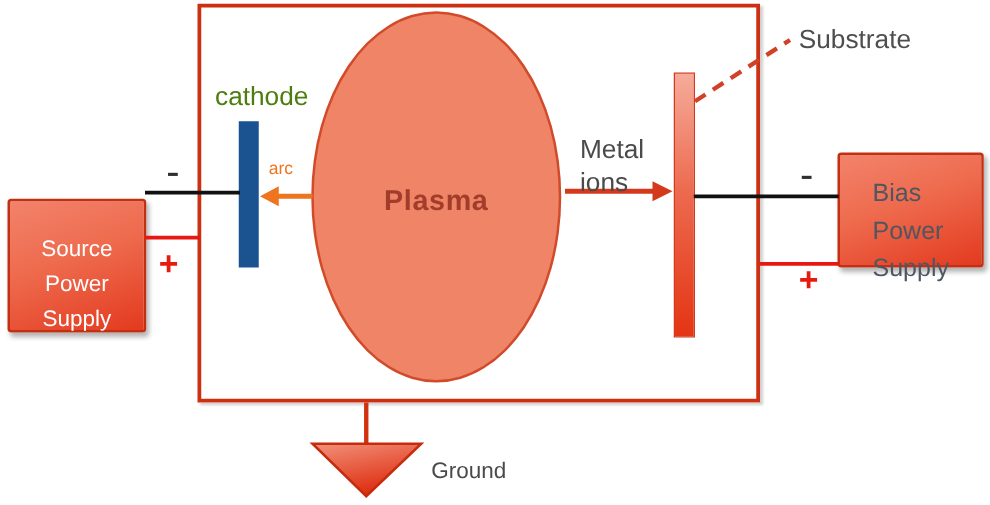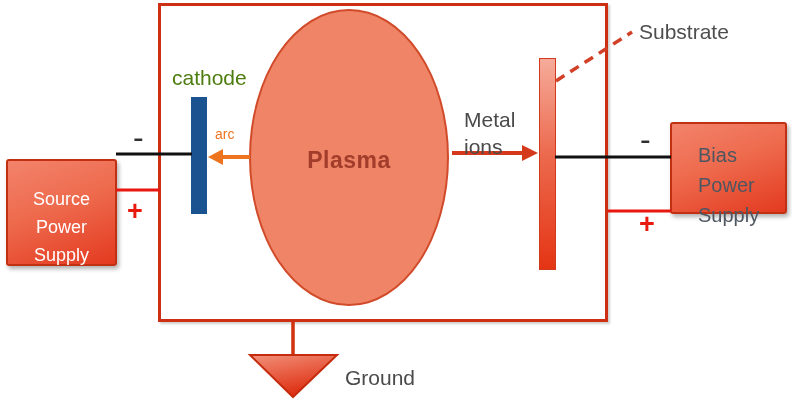--- a/index.html
+++ b/index.html
@@ -48,21 +48,21 @@
   .bias-box{left:670px;top:122px;width:117px;height:92px;
     color:#4e5661;font-size:20px;line-height:30px;text-align:left;padding:16px 0 0 26px;}
   .supply-box span{display:block;}
   
   .minus{font-size:32px;color:#2f2f2f;z-index:6;line-height:32px;}
   .plus{font-size:27px;font-weight:bold;color:#e8190f;z-index:6;line-height:27px;}
   .minus-left{left:133px;top:121px;}
   .plus-left{left:127px;top:198px;}
   .minus-right{left:640px;top:123px;}
   .plus-right{left:639px;top:211px;}
-  .ground-label{left:345px;top:366px;font-size:21px;color:#4a4a4a;z-index:6;}
+  .ground-label{left:345px;top:366px;font-size:18px;color:#4a4a4a;z-index:6;}
   .overlay{position:absolute;left:0;top:0;width:792px;height:404px;z-index:4;pointer-events:none;}
 </style>
 </head>
 <body>
 
 <div class="stage">
 
   <div class="abs chamber"></div>
 
   <div class="abs plasma"></div>

